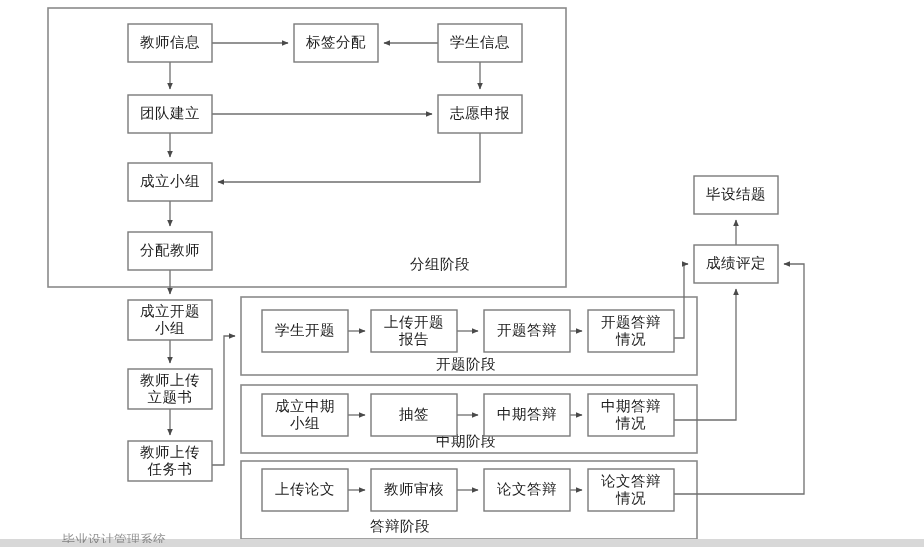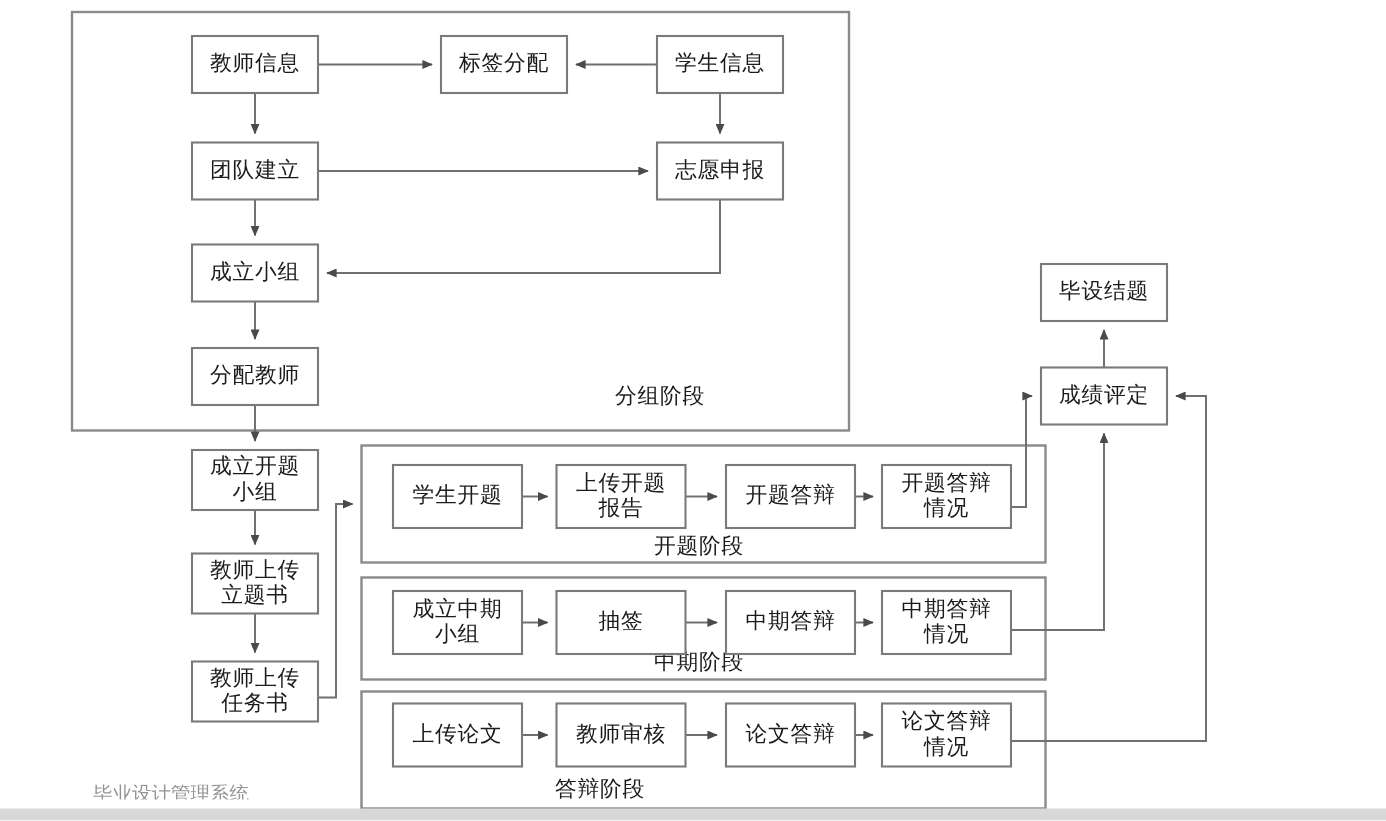--- a/index.html
+++ b/index.html
@@ -61,21 +61,21 @@
     position: absolute;
     left: 0;
     bottom: 0;
     width: 924px;
     height: 8px;
     background: #d8d8d8;
   }
   .clipped-caption {
     position: absolute;
     left: 62px;
-    bottom: 14px;
+    bottom: 4px;
     height: 10px;
     overflow: hidden;
     font-family: "DejaVu Sans", "Liberation Sans", sans-serif;
     font-size: 13px;
     color: #3b3b3b;
     line-height: 13px;
     white-space: nowrap;
     opacity: 0.55;
   }
 </style>

